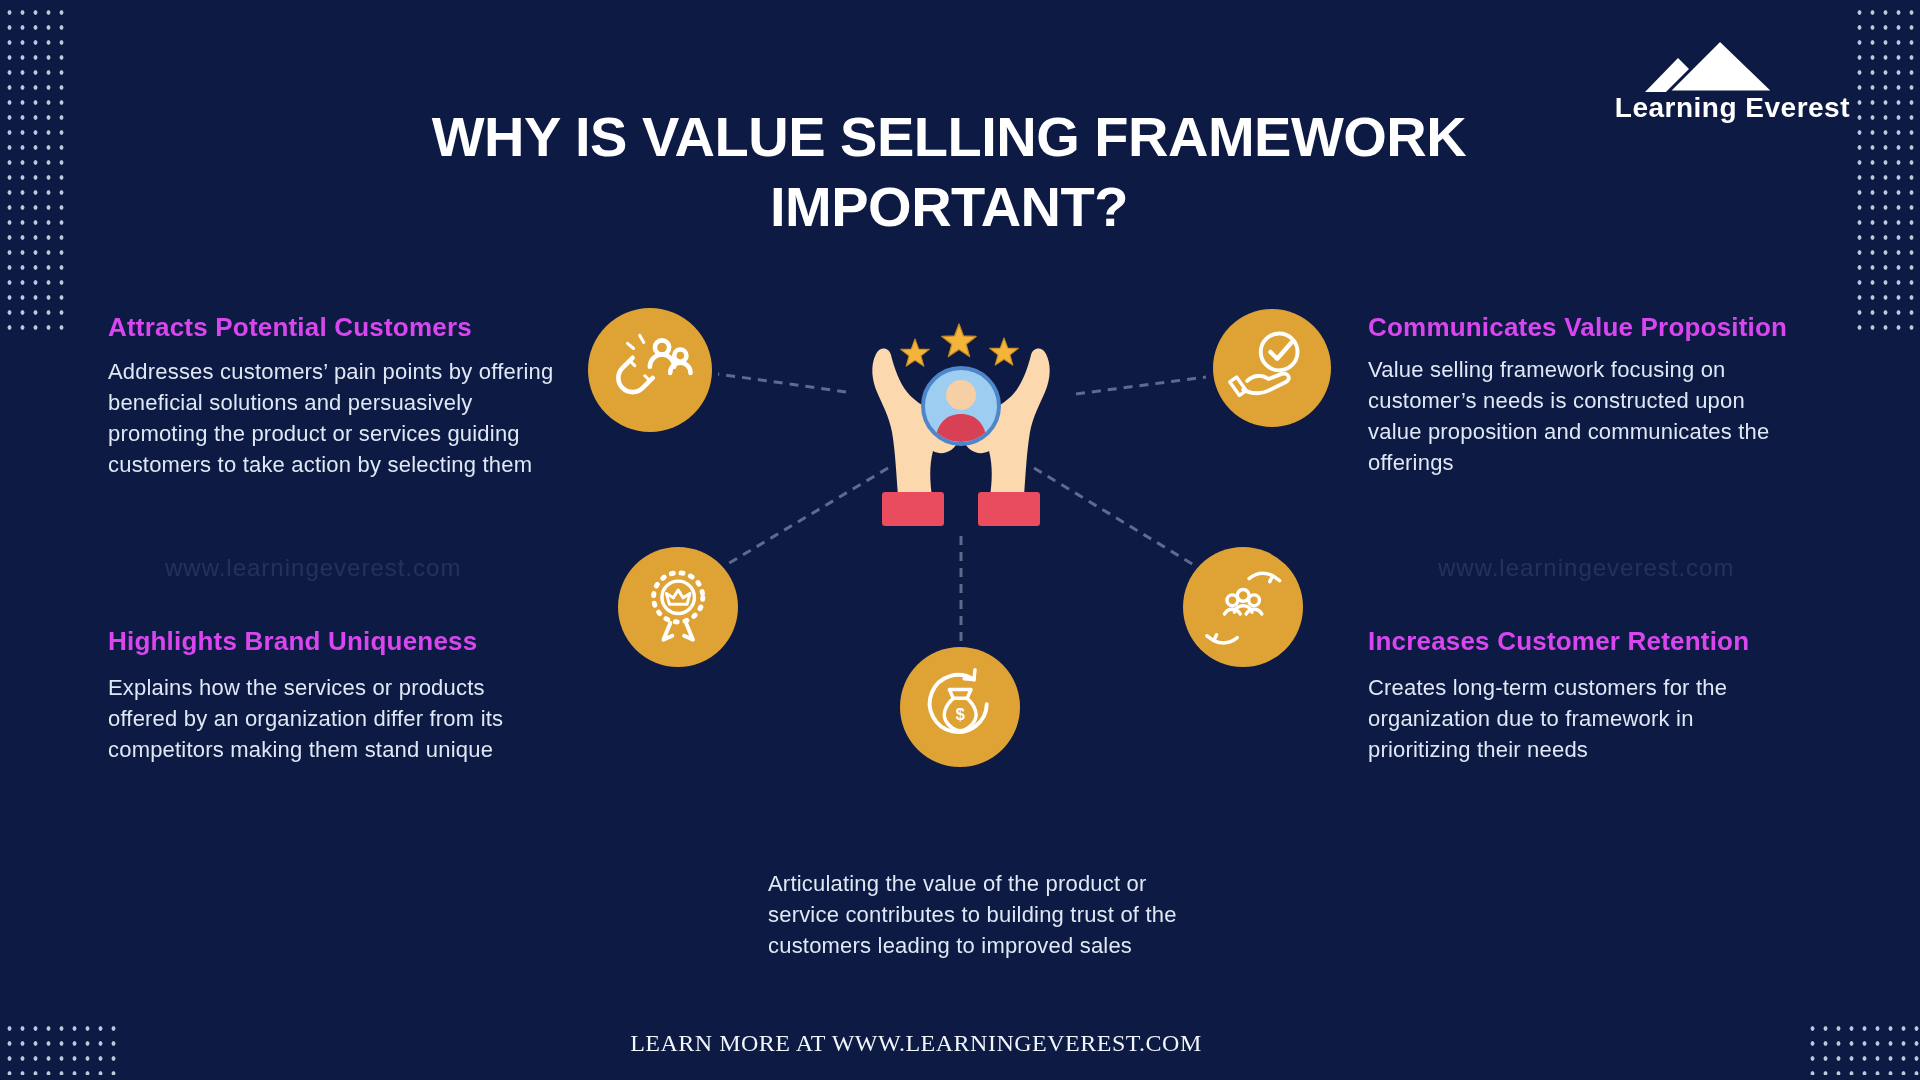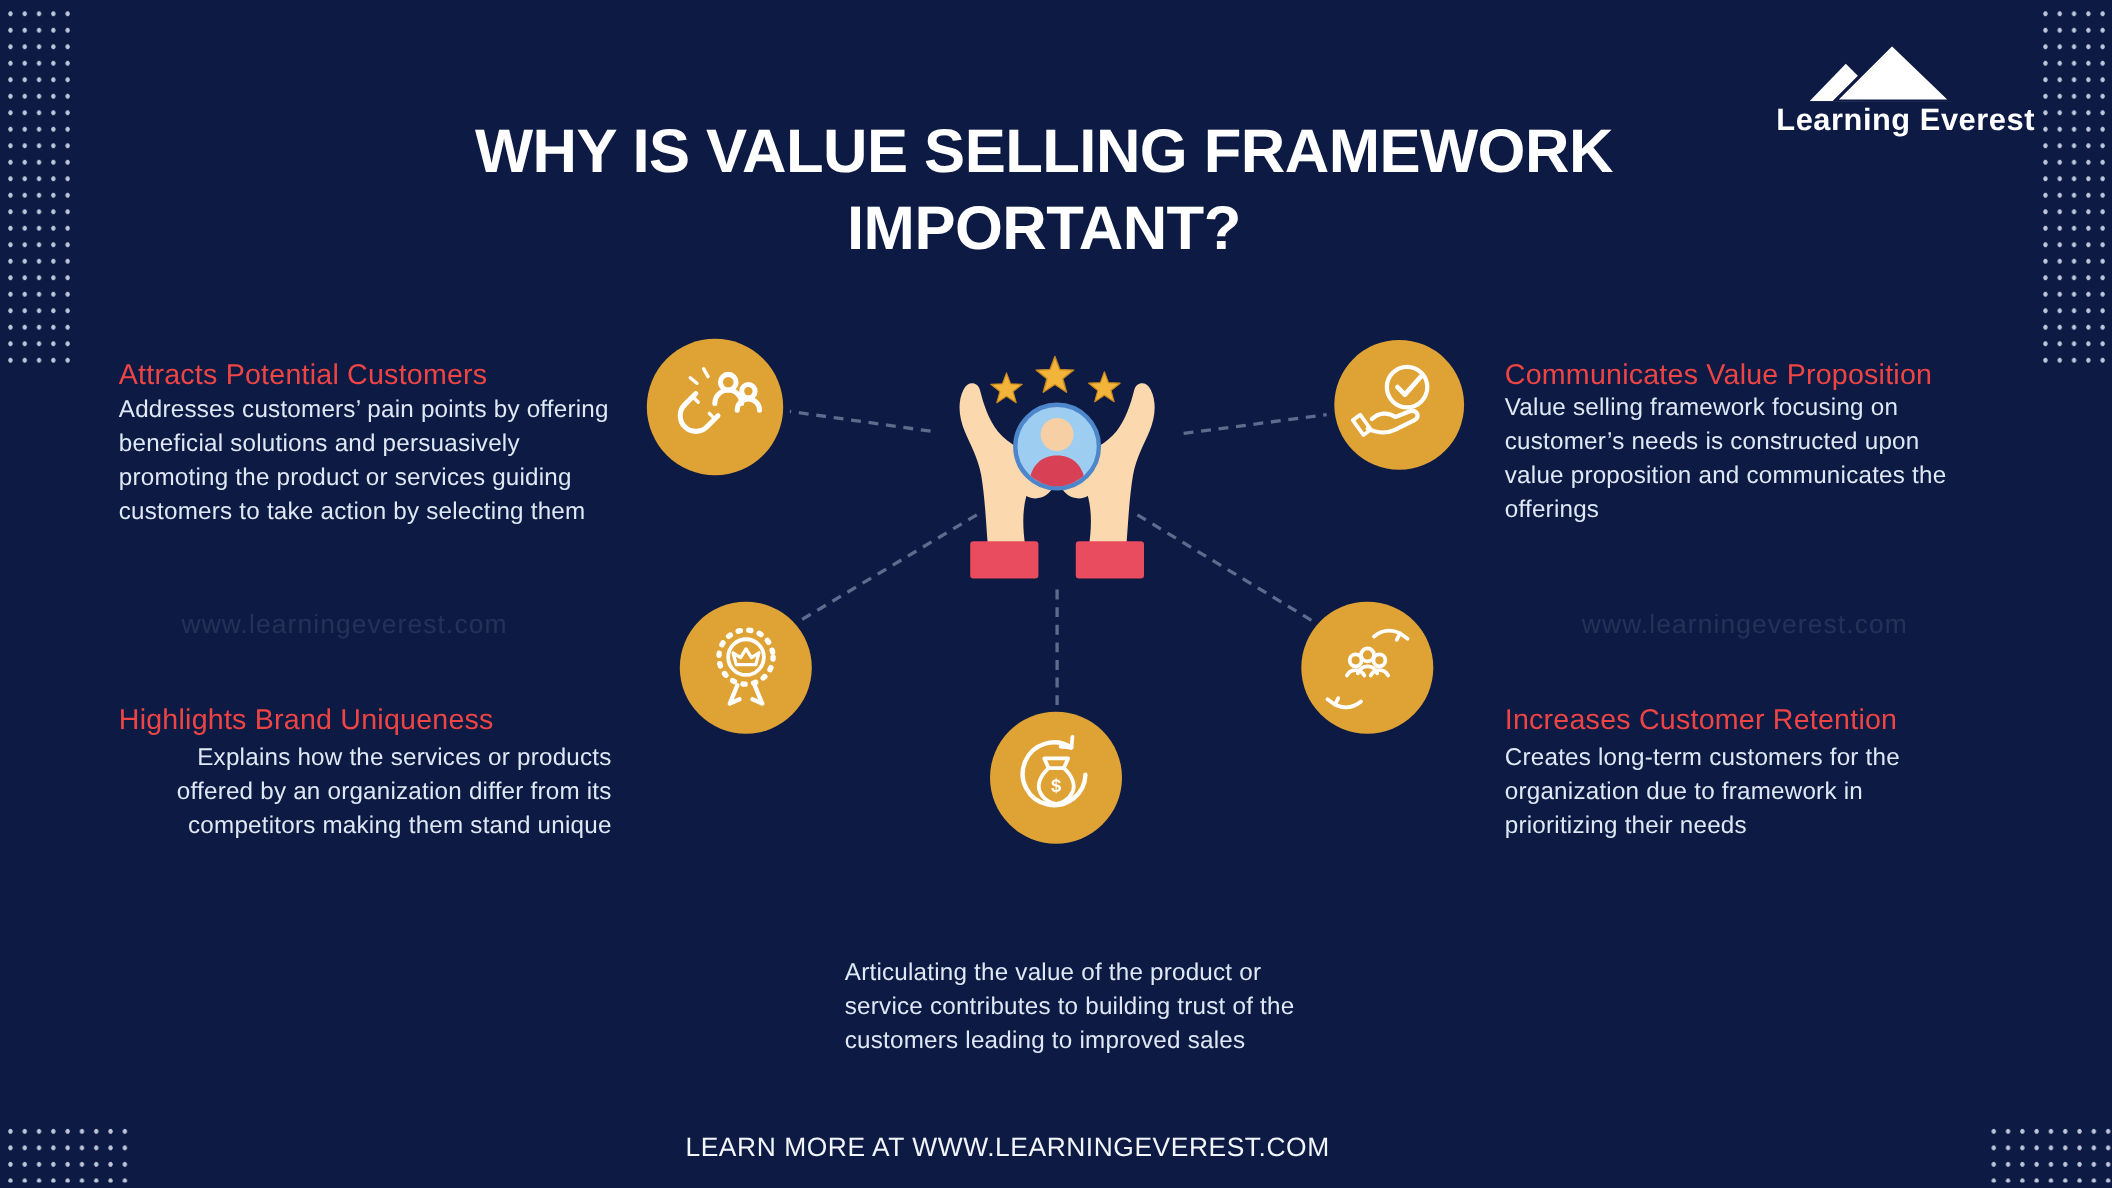--- a/index.html
+++ b/index.html
@@ -15,34 +15,34 @@
 
   
   .logo{position:absolute;left:1590px;top:36px;width:260px;text-align:right;}
   .logo-text{color:#fff;font-size:28px;font-weight:bold;letter-spacing:.5px;margin-top:-4px;}
 
   
   .title{position:absolute;left:0;top:102px;width:1898px;text-align:center;color:#fff;
          font-size:56px;font-weight:800;line-height:70px;letter-spacing:-.5px;}
 
   
-  .h{position:absolute;color:#ef4444;font-size:26px;font-weight:normal;letter-spacing:.2px;margin-top:13px;}
+  .h{position:absolute;color:#d946ef;font-size:26px;font-weight:bold;letter-spacing:.2px;}
   .p{position:absolute;color:#DFE8F4;font-size:22px;line-height:31px;letter-spacing:.2px;}
   .wm{position:absolute;color:rgba(255,255,255,.10);font-size:24px;letter-spacing:1px;}
 
   .h-attracts{left:108px;top:312px;}      .p-attracts{left:108px;top:356px;width:448px;}
   .wm-left{left:165px;top:554px;}
-  .h-highlights{left:108px;top:626px;}    .p-highlights{left:108px;top:672px;width:448px;text-align:right;}
+  .h-highlights{left:108px;top:626px;}    .p-highlights{left:108px;top:672px;width:448px;}
   .h-communicates{left:1368px;top:312px;} .p-communicates{left:1368px;top:354px;width:420px;}
   .wm-right{left:1438px;top:554px;}
   .h-retention{left:1368px;top:626px;}    .p-retention{left:1368px;top:672px;width:420px;}
   .h-sales{left:740px;top:816px;}         .p-sales{left:768px;top:868px;width:452px;}
 
   .footer{position:absolute;left:0;top:1030px;width:1832px;text-align:center;color:#F2F5FA;
-          font-size:24px;letter-spacing:.5px;}
+          font-size:24px;letter-spacing:.5px;font-family:Liberation Serif, serif;}
 
   
   .overlay{position:absolute;left:0;top:0;}
   .bubble{position:absolute;border-radius:50%;background:#DFA335;display:flex;align-items:center;justify-content:center;}
   .b-magnet{left:588px;top:308px;width:124px;height:124px;}
   .b-check{left:1213px;top:309px;width:118px;height:118px;}
   .b-badge{left:618px;top:547px;width:120px;height:120px;}
   .b-retention{left:1183px;top:547px;width:120px;height:120px;}
   .b-money{left:900px;top:647px;width:120px;height:120px;}
   .bubble svg{width:82%;height:82%;}

